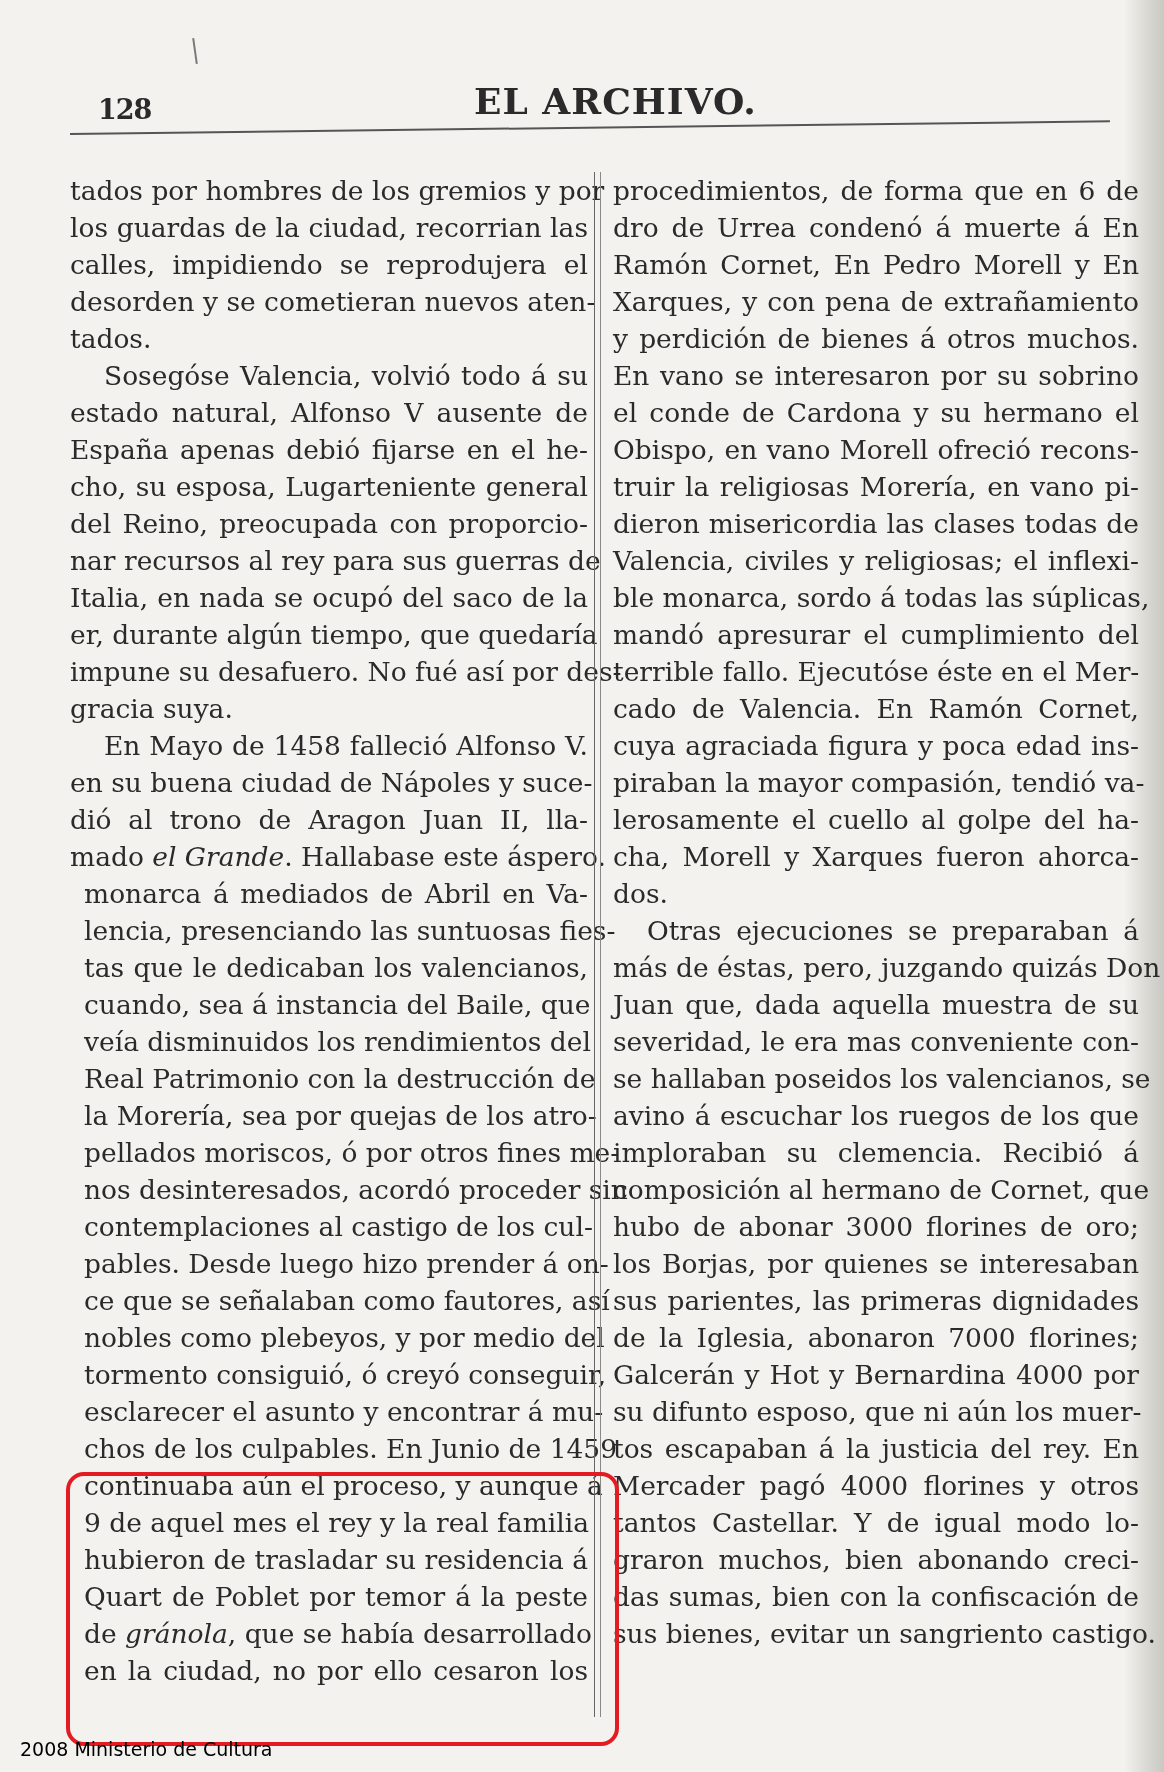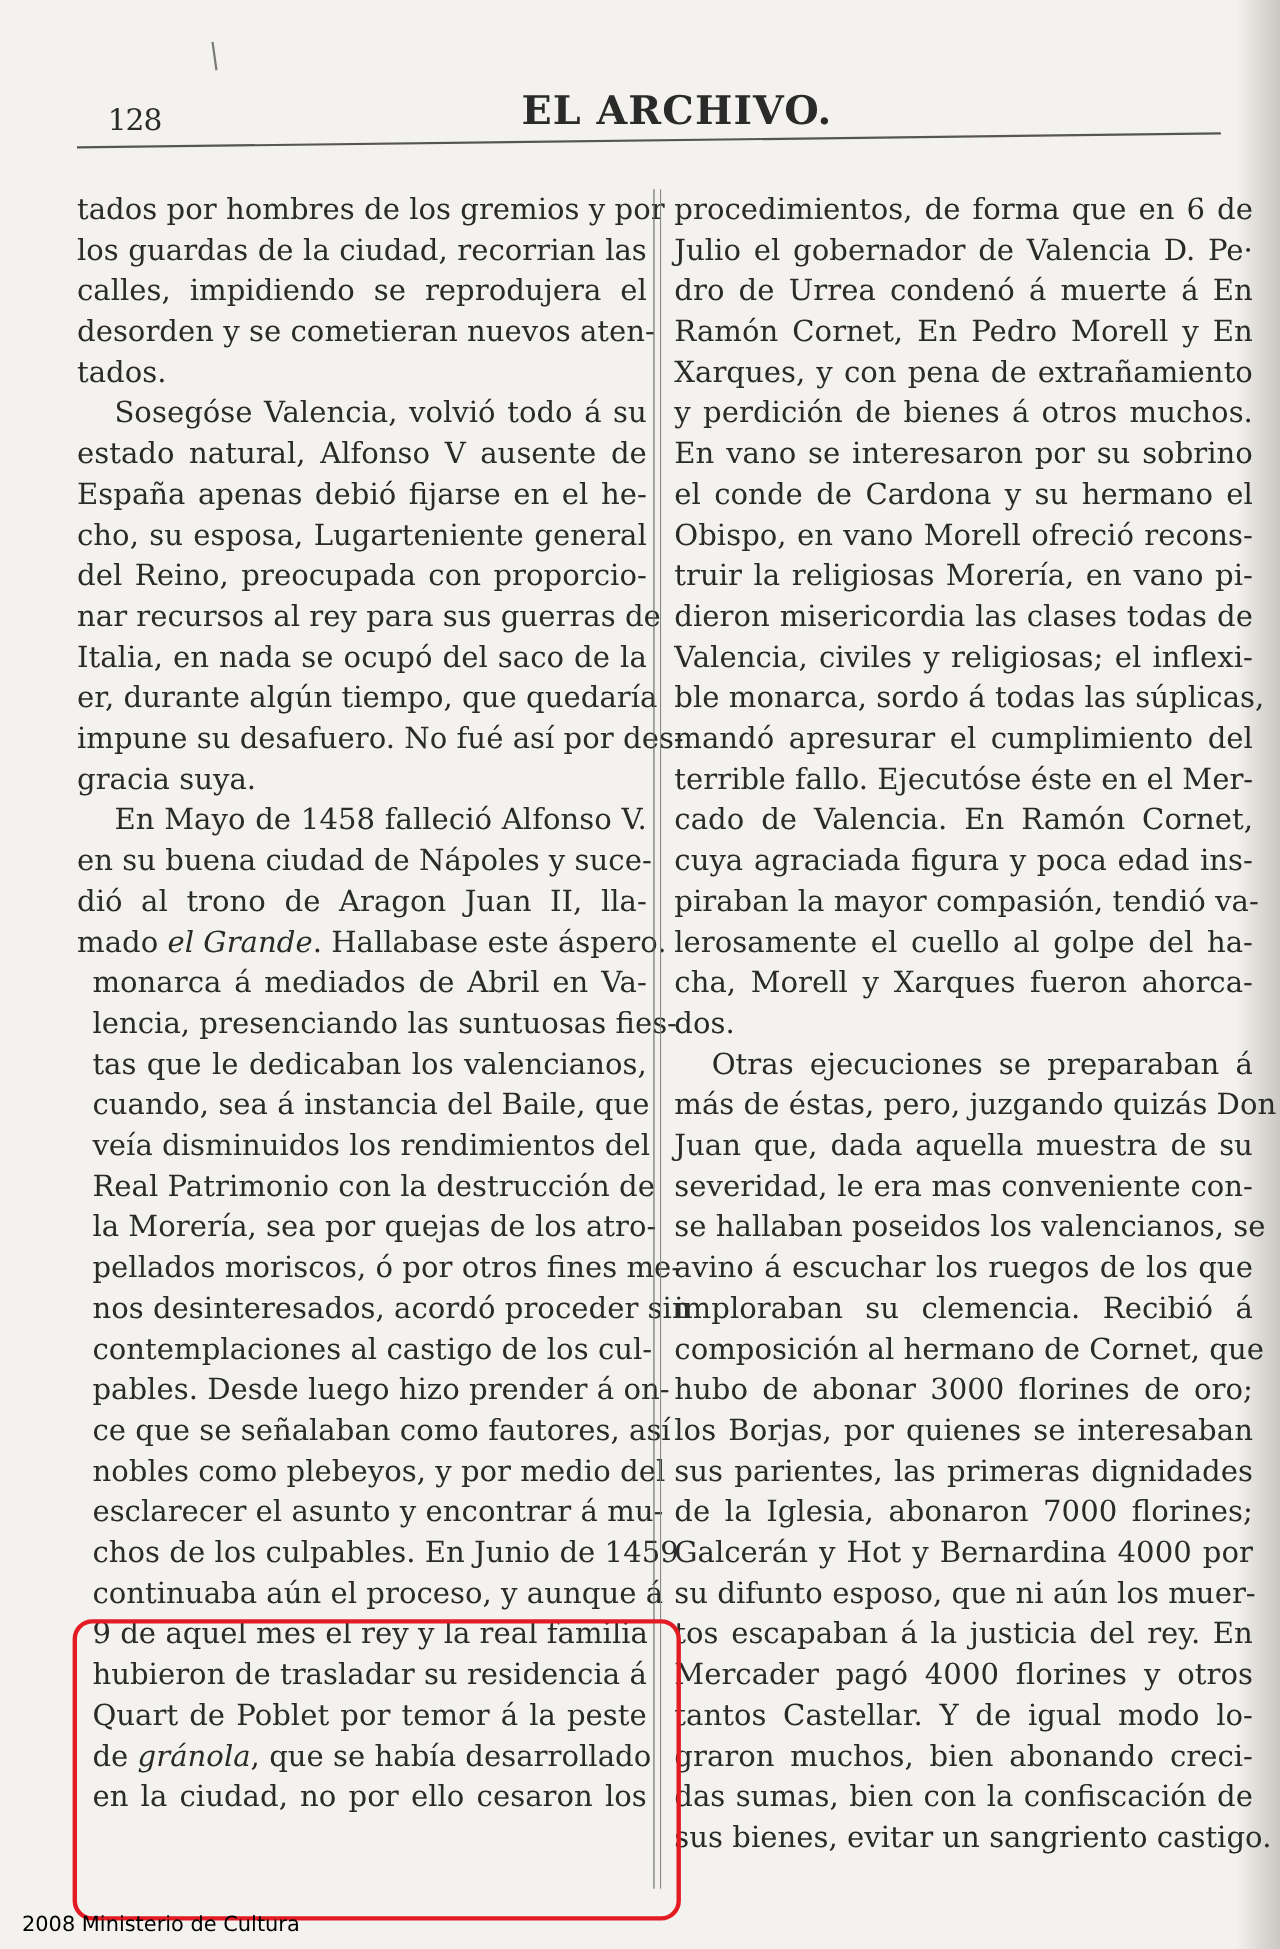--- a/index.html
+++ b/index.html
@@ -8,21 +8,21 @@
       background: #f3f2ee;
       font-family: "DejaVu Serif", "Liberation Serif", serif;
       color: #2a2a2a;
     }
     .page-edge {
       position: absolute; top: 0; right: 0; width: 40px; height: 1772px;
       background: linear-gradient(to right, #f3f2ee 0%, #d8d7d2 60%, #c9c8c3 100%);
     }
     .tick-mark { position: absolute; left: 194px; top: 38px; width: 2px; height: 26px; background: #7a7a7a; transform: rotate(-8deg); }
     .header { position: absolute; top: 78px; left: 0; width: 1164px; height: 50px; }
-    .page-number { position: absolute; left: 98px; top: 16px; font-size: 27px; letter-spacing: -1px; }
+    .page-number { position: absolute; left: 98px; top: 16px; font-size: 27px; letter-spacing: -1px; font-weight: bold; }
     .journal-title { position: absolute; left: 474px; top: 2px; font-size: 36px; letter-spacing: 1px; font-weight: bold; }
     .header-rule {
       position: absolute; left: 70px; top: 133px; width: 1040px; height: 2px;
       background: #555; transform: rotate(-0.7deg); transform-origin: left center;
     }
     .column { position: absolute; top: 172px; }
     .col-left { left: 70px; width: 518px; }
     .col-right { left: 613px; width: 526px; }
     .line {
       display: block; height: 37px; line-height: 37px;
@@ -84,35 +84,35 @@
   <span class="line shift">cuando, sea á instancia del  Baile, que</span>
   <span class="line shift">veía disminuidos los  rendimientos del</span>
   <span class="line shift">Real Patrimonio con la  destrucción de</span>
   <span class="line shift">la Morería, sea  por quejas de los  atro-</span>
   <span class="line shift">pellados moriscos, ó por otros fines me-</span>
   <span class="line shift">nos desinteresados, acordó proceder sin</span>
   <span class="line shift">contemplaciones  al castigo de los cul-</span>
   <span class="line shift">pables. Desde luego hizo prender á on-</span>
   <span class="line shift">ce que se  señalaban como fautores, así</span>
   <span class="line shift">nobles como plebeyos, y por medio del</span>
+  <span class="line shift">tormento consiguió, ó creyó conseguir,</span>
   <span class="line shift">esclarecer el asunto y encontrar  á  mu-</span>
   <span class="line shift">chos de los culpables. En Junio de 1459</span>
   <span class="line shift">continuaba aún el proceso, y aunque á</span>
   <span class="line shift">9 de aquel mes el rey y la real  familia</span>
   <span class="line shift">hubieron  de  trasladar su  residencia á</span>
   <span class="line shift">Quart de Poblet  por temor  á  la  peste</span>
   <span class="line shift"><span>de </span><span class="em">gránola</span><span>,  que  se  había  desarrollado</span></span>
   <span class="line shift">en la ciudad,  no por  ello  cesaron  los</span>
 </div>
 
 <div class="divider"></div>
 
 <div class="column col-right">
   <span class="line">procedimientos, de forma que en  6  de</span>
-  <span class="line">Julio el gobernador de Valencia D. Pe·</span>
   <span class="line">dro de  Urrea condenó á  muerte á En</span>
   <span class="line">Ramón Cornet, En Pedro Morell y  En</span>
   <span class="line">Xarques, y con  pena de extrañamiento</span>
   <span class="line">y perdición de  bienes á otros  muchos.</span>
   <span class="line">En vano se interesaron por su  sobrino</span>
   <span class="line">el conde de  Cardona y su  hermano el</span>
   <span class="line">Obispo, en vano Morell  ofreció recons-</span>
   <span class="line">truir  la religiosas Morería, en vano  pi-</span>
   <span class="line">dieron misericordia  las clases todas de</span>
   <span class="line">Valencia, civiles y religiosas; el inflexi-</span>

